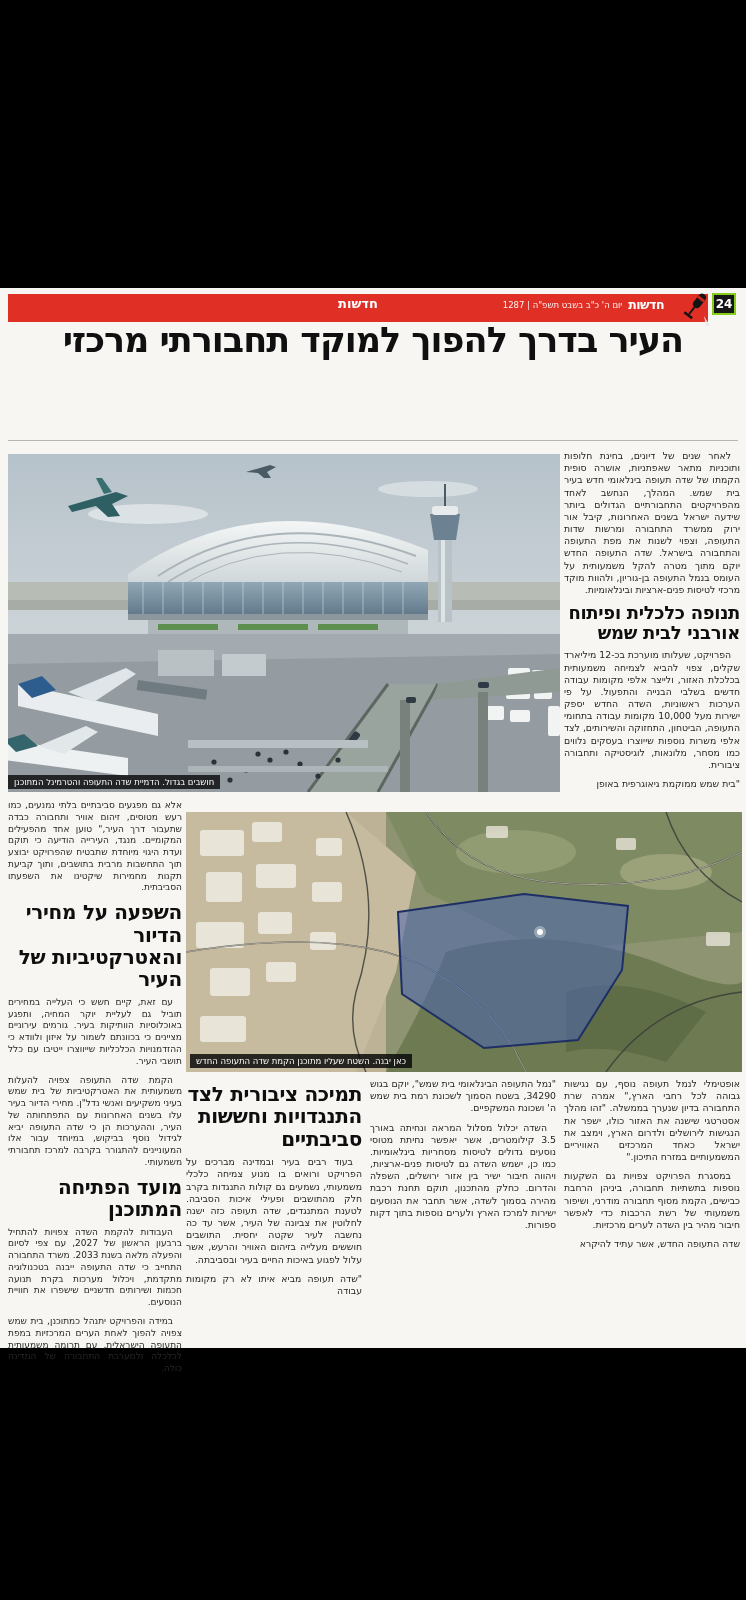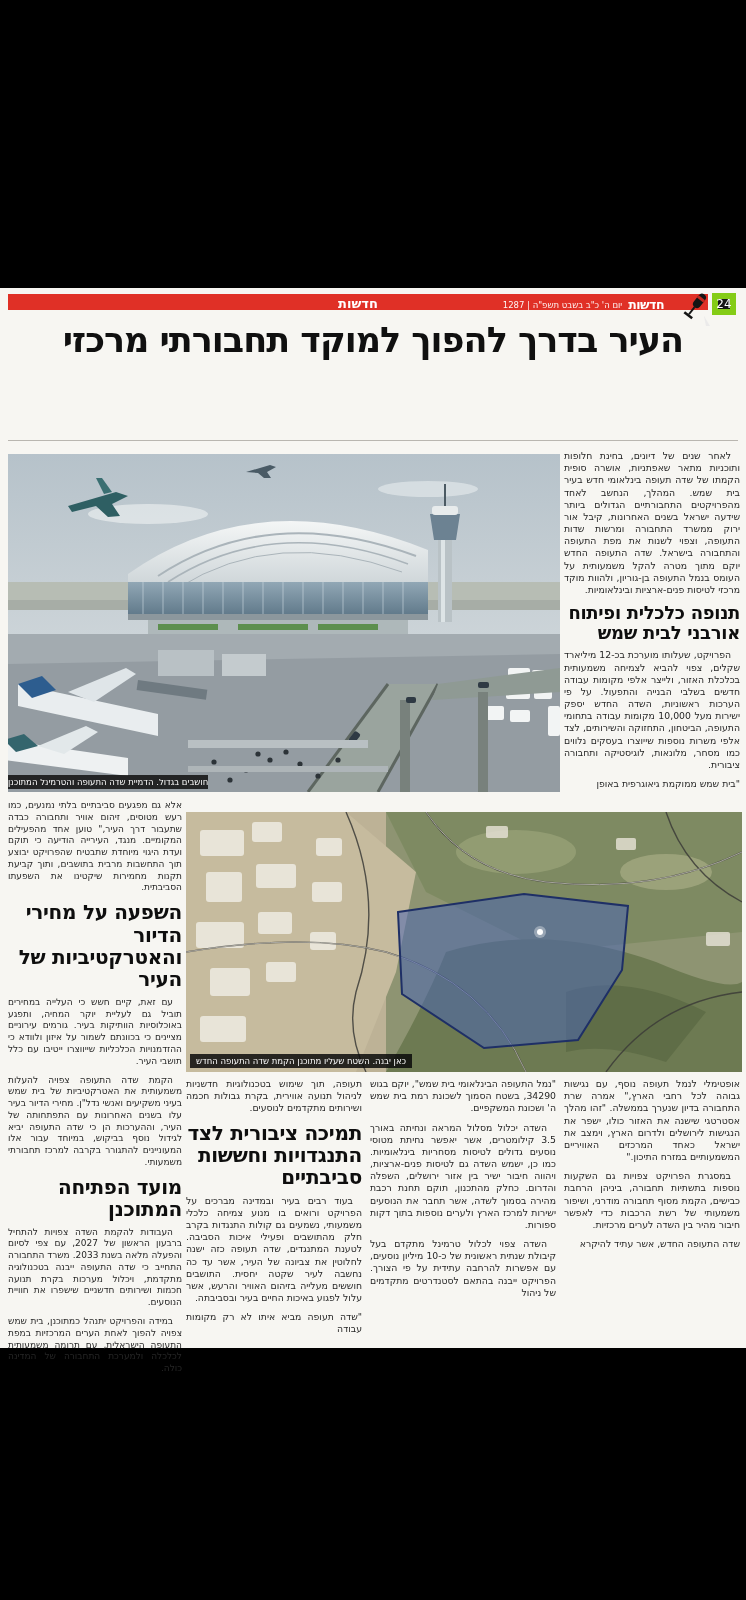--- a/index.html
+++ b/index.html
@@ -6,57 +6,57 @@
   body{
     width:746px;height:1600px;position:relative;background:#000;
     font-family:"DejaVu Sans",sans-serif;overflow:hidden;
   }
   .page{
     position:absolute;left:0;top:288px;width:746px;height:1060px;
     background:#f7f6f2;
   }
   
   .red-bar{
-    position:absolute;left:8px;top:6px;width:700px;height:16px;
+    position:absolute;left:8px;top:6px;width:700px;height:28px;
     background:#e03026;direction:rtl;
   }
   .section-title{
     position:absolute;left:0;right:0;top:2px;text-align:center;
     color:#fff;font-weight:bold;font-size:13px;
   }
   .bar-right{
     position:absolute;right:44px;top:3px;display:flex;direction:rtl;
     align-items:center;gap:6px;color:#fff;
   }
   .masthead{font-weight:900;font-size:12.5px;letter-spacing:-0.5px;}
   .issue-date{font-size:8.5px;opacity:.95;}
   .page-number{
     position:absolute;left:712px;top:5px;width:24px;height:22px;
-    background:#161616;color:#fff;font-weight:normal;font-size:12px;
+    background:#161616;color:#fff;font-weight:bold;font-size:12px;
     display:flex;align-items:center;justify-content:center;
-    border:6px solid #84cc16;box-sizing:border-box;
+    border:2px solid #84cc16;box-sizing:border-box;
   }
   .mic{position:absolute;left:680px;top:2px;width:34px;height:38px;z-index:3;}
   
   .headline{
     position:absolute;left:0;top:30px;width:746px;direction:rtl;
     text-align:center;font-weight:900;color:#101010;
     font-size:35px;line-height:1.26;letter-spacing:-1px;
   }
   .headline-rule{
     position:absolute;left:8px;right:8px;top:152px;height:1px;background:#b9b6b0;
   }
   
   .hero{
     position:absolute;left:8px;top:166px;width:552px;height:338px;
     overflow:hidden;background:#aeb9bf;
   }
   .photo-caption{
     position:absolute;left:0;bottom:3px;background:rgba(10,10,10,.82);
-    color:#fff;font-size:8.5px;padding:2px 0;direction:rtl;white-space:nowrap;
+    color:#fff;font-size:8.5px;padding:2px 6px;direction:rtl;white-space:nowrap;
   }
   .mapbox{
     position:absolute;left:186px;top:524px;width:556px;height:260px;
     overflow:hidden;background:#0c4a6e;
   }
   .map-caption{
     position:absolute;left:4px;bottom:4px;background:rgba(10,10,10,.85);
     color:#fff;font-size:8.5px;padding:2px 6px;direction:rtl;white-space:nowrap;
   }
   
@@ -288,30 +288,28 @@
     <p class="runover">אלא גם מפגעים סביבתיים בלתי נמנעים, כמו רעש מטוסים, זיהום אוויר ותחבורה כבדה שתעבור דרך העיר," טוען אחד מהפעילים המקומיים. מנגד, העירייה הודיעה כי תוקם ועדת היגוי מיוחדת שתבטיח שהפרויקט יבוצע תוך התחשבות מרבית בתושבים, ותוך קביעת תקנות מחמירות שיקטינו את השפעתו הסביבתית.</p>
     <h3>השפעה על מחירי הדיור והאטרקטיביות של העיר</h3>
     <p>עם זאת, קיים חשש כי העלייה במחירים תוביל גם לעליית יוקר המחיה, ותפגע באוכלוסיות הוותיקות בעיר. גורמים עירוניים מציינים כי בכוונתם לשמור על איזון ולוודא כי ההזדמנויות הכלכליות שייווצרו ייטיבו עם כלל תושבי העיר.</p>
     <p>הקמת שדה התעופה צפויה להעלות משמעותית את האטרקטיביות של בית שמש בעיני משקיעים ואנשי נדל"ן. מחירי הדיור בעיר עלו בשנים האחרונות עם התפתחותה של העיר, וההערכות הן כי שדה התעופה יביא לגידול נוסף בביקוש, במיוחד עבור אלו המעוניינים להתגורר בקרבה למרכז תחבורתי משמעותי.</p>
     <h3>מועד הפתיחה המתוכנן</h3>
     <p>העבודות להקמת השדה צפויות להתחיל ברבעון הראשון של 2027, עם צפי לסיום והפעלה מלאה בשנת 2033. משרד התחבורה התחייב כי שדה התעופה ייבנה בטכנולוגיה מתקדמת, ויכלול מערכות בקרת תנועה חכמות ושירותים חדשניים שישפרו את חוויית הנוסעים.</p>
     <p>במידה והפרויקט יתנהל כמתוכנן, בית שמש צפויה להפוך לאחת הערים המרכזיות במפת התעופה הישראלית, עם תרומה משמעותית לכלכלה ולמערכת התחבורה של המדינה כולה.</p>
   </div>
 
   <div class="col col-2">
-    <p class="runover">תעופה, תוך שימוש בטכנולוגיות חדשניות לניהול תנועה אווירית, בקרת גבולות חכמה ושירותים מתקדמים לנוסעים.</p>
     <h3>תמיכה ציבורית לצד התנגדויות וחששות סביבתיים</h3>
     <p>בעוד רבים בעיר ובמדינה מברכים על הפרויקט ורואים בו מנוע צמיחה כלכלי משמעותי, נשמעים גם קולות התנגדות בקרב חלק מהתושבים ופעילי איכות הסביבה. לטענת המתנגדים, שדה תעופה כזה ישנה לחלוטין את צביונה של העיר, אשר עד כה נחשבה לעיר שקטה יחסית. התושבים חוששים מעלייה בזיהום האוויר והרעש, אשר עלול לפגוע באיכות החיים בעיר ובסביבתה.</p>
     <p class="runover">"שדה תעופה מביא איתו לא רק מקומות עבודה</p>
   </div>
 
   <div class="col col-3">
     <p class="runover">"נמל התעופה הבינלאומי בית שמש", יוקם בגוש 34290, בשטח הסמוך לשכונת רמת בית שמש ה' ושכונת המשקפיים.</p>
     <p>השדה יכלול מסלול המראה ונחיתה באורך 3.5 קילומטרים, אשר יאפשר נחיתת מטוסי נוסעים גדולים לטיסות מסחריות בינלאומיות. כמו כן, ישמש השדה גם לטיסות פנים-ארציות, ויהווה חיבור ישיר בין אזור ירושלים, השפלה והדרום. כחלק מהתכנון, תוקם תחנת רכבת מהירה בסמוך לשדה, אשר תחבר את הנוסעים ישירות למרכז הארץ ולערים נוספות בתוך דקות ספורות.</p>
-    <p>השדה צפוי לכלול טרמינל מתקדם בעל קיבולת שנתית ראשונית של כ-10 מיליון נוסעים, עם אפשרות להרחבה עתידית על פי הצורך. הפרויקט ייבנה בהתאם לסטנדרטים מתקדמים של ניהול</p>
   </div>
 
   <div class="col col-4">
     <p class="runover">אופטימלי לנמל תעופה נוסף, עם נגישות גבוהה לכל רחבי הארץ," אמרה שרת התחבורה בדיון שנערך בממשלה. "זהו מהלך אסטרטגי שישנה את האזור כולו, ישפר את הנגישות לירושלים ולדרום הארץ, וימצב את ישראל כאחד המרכזים האוויריים המשמעותיים במזרח התיכון."</p>
     <p>במסגרת הפרויקט צפויות גם השקעות נוספות בתשתיות תחבורה, ביניהן הרחבת כבישים, הקמת מסוף תחבורה מודרני, ושיפור משמעותי של רשת הרכבות כדי לאפשר חיבור מהיר בין השדה לערים מרכזיות.</p>
     <p class="runover">שדה התעופה החדש, אשר עתיד להיקרא</p>
   </div>
 
 </div>
 

